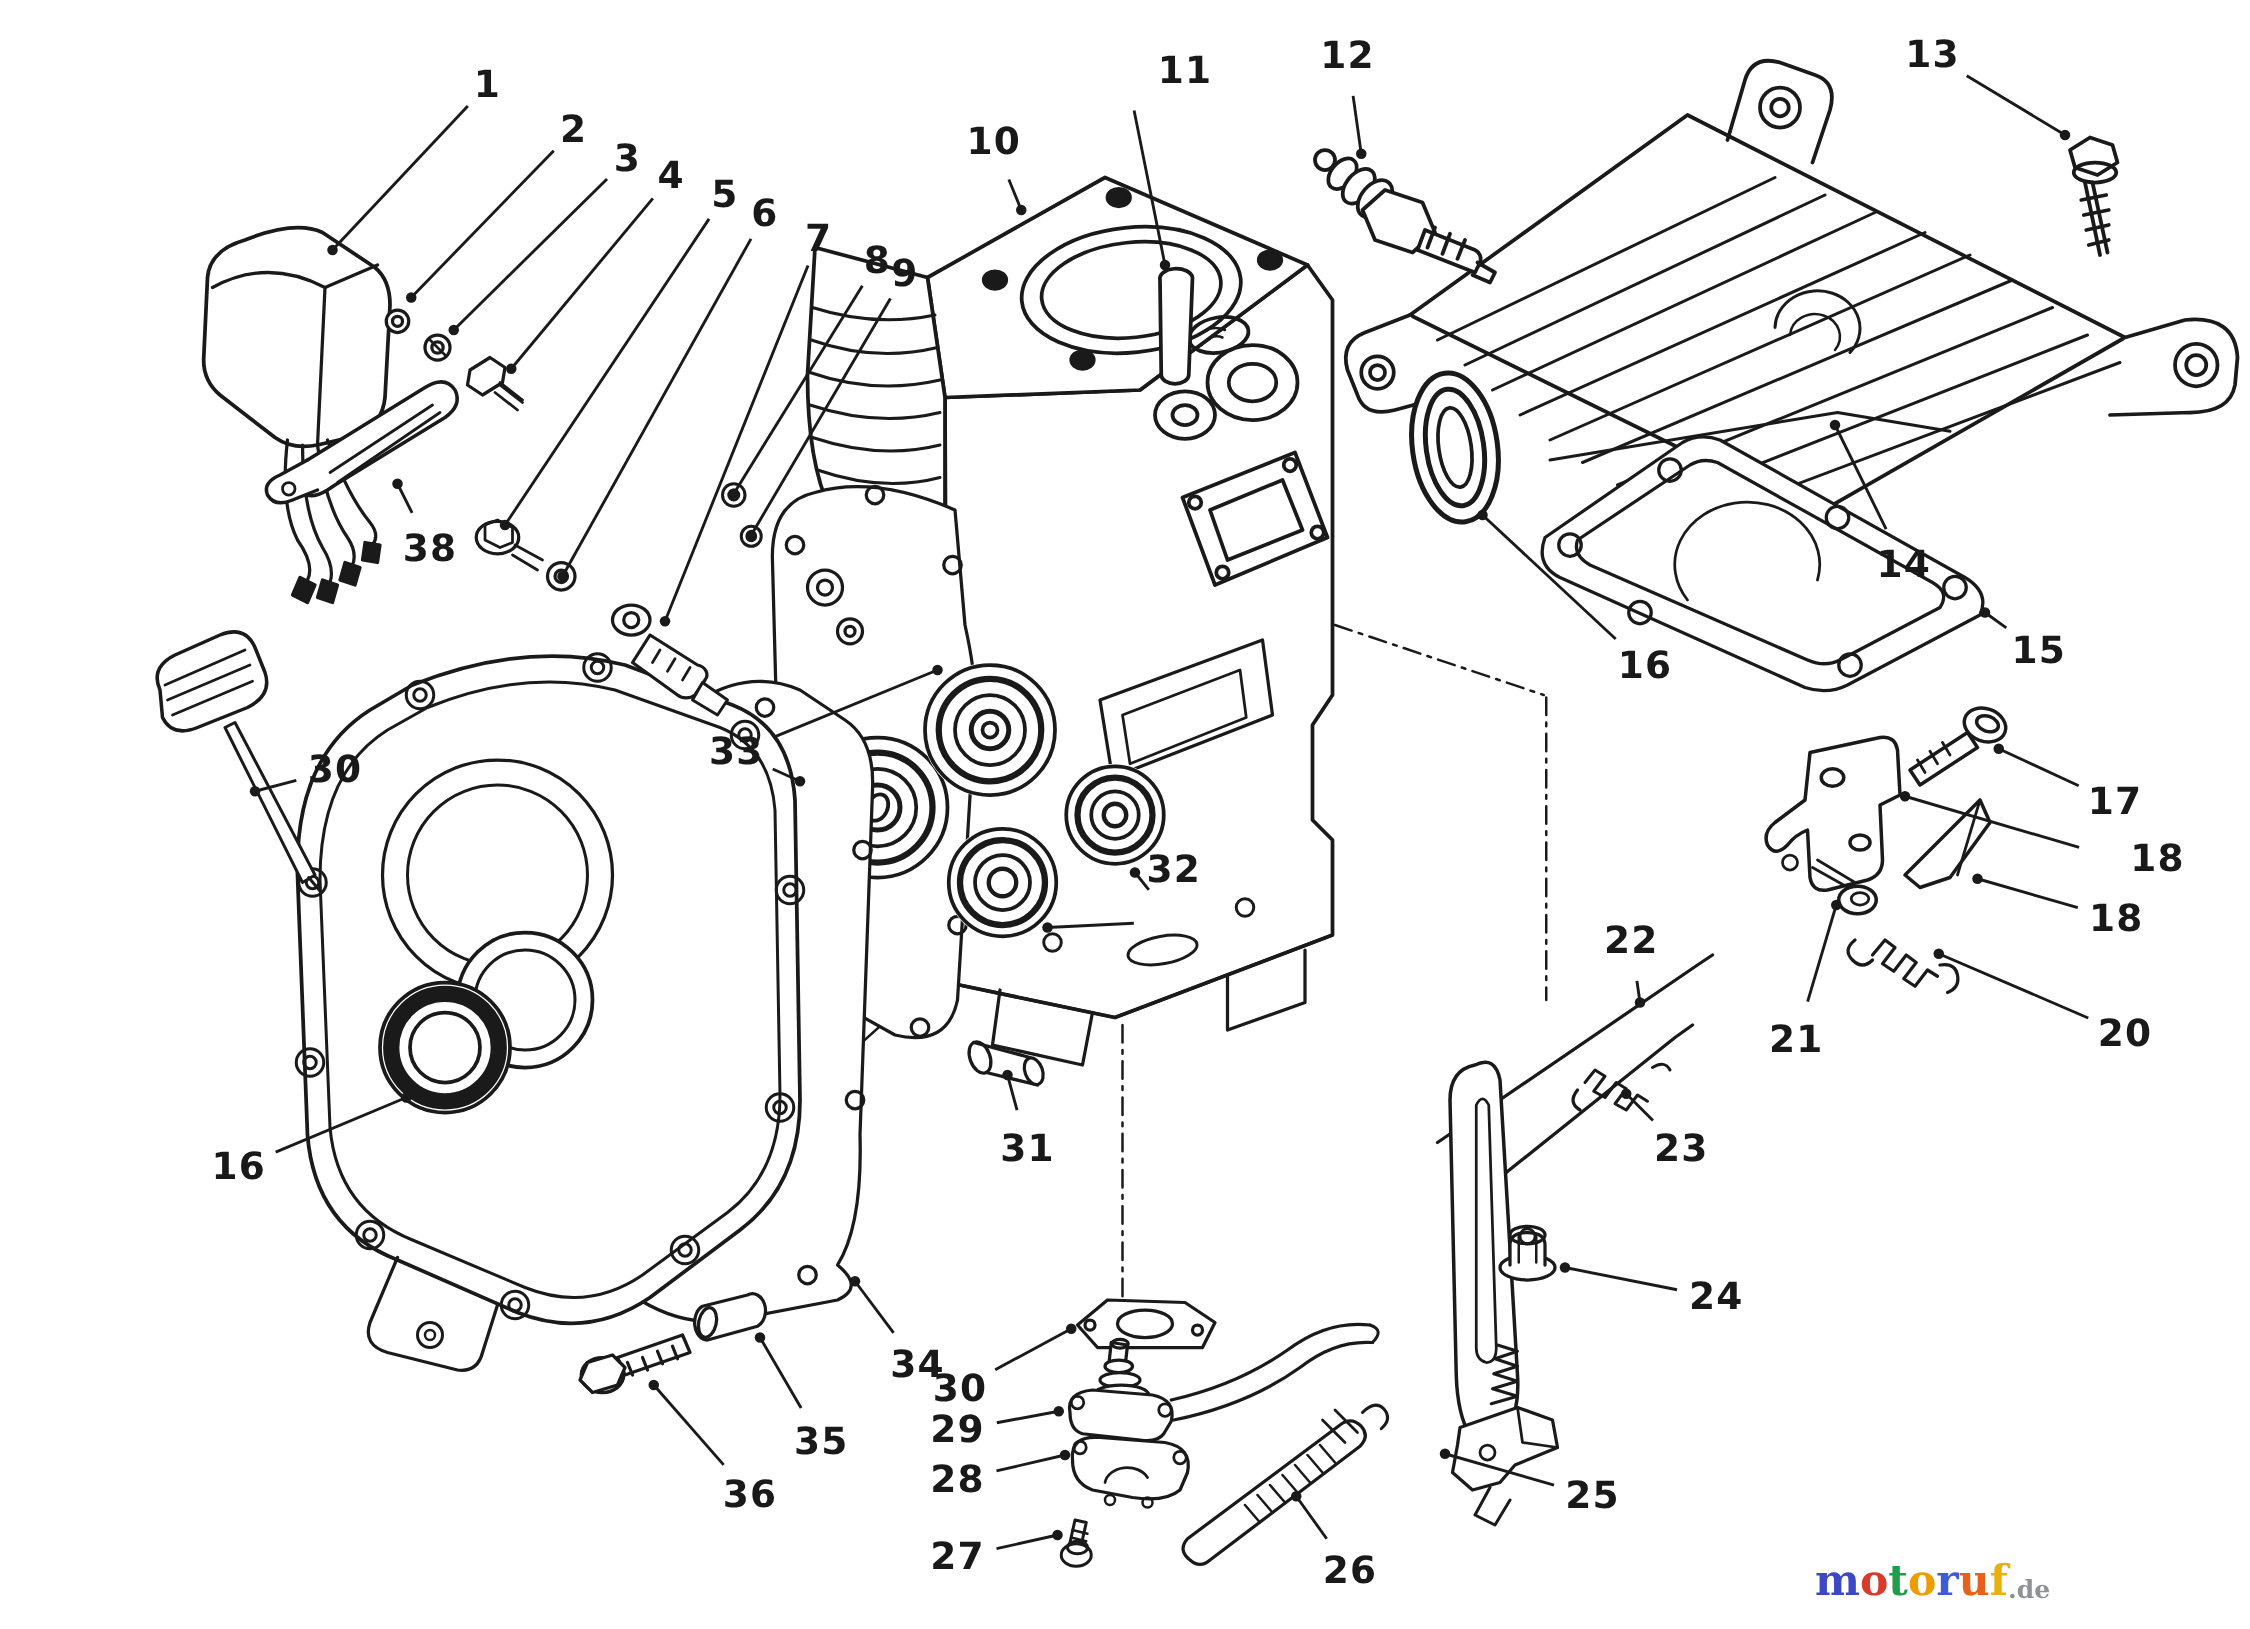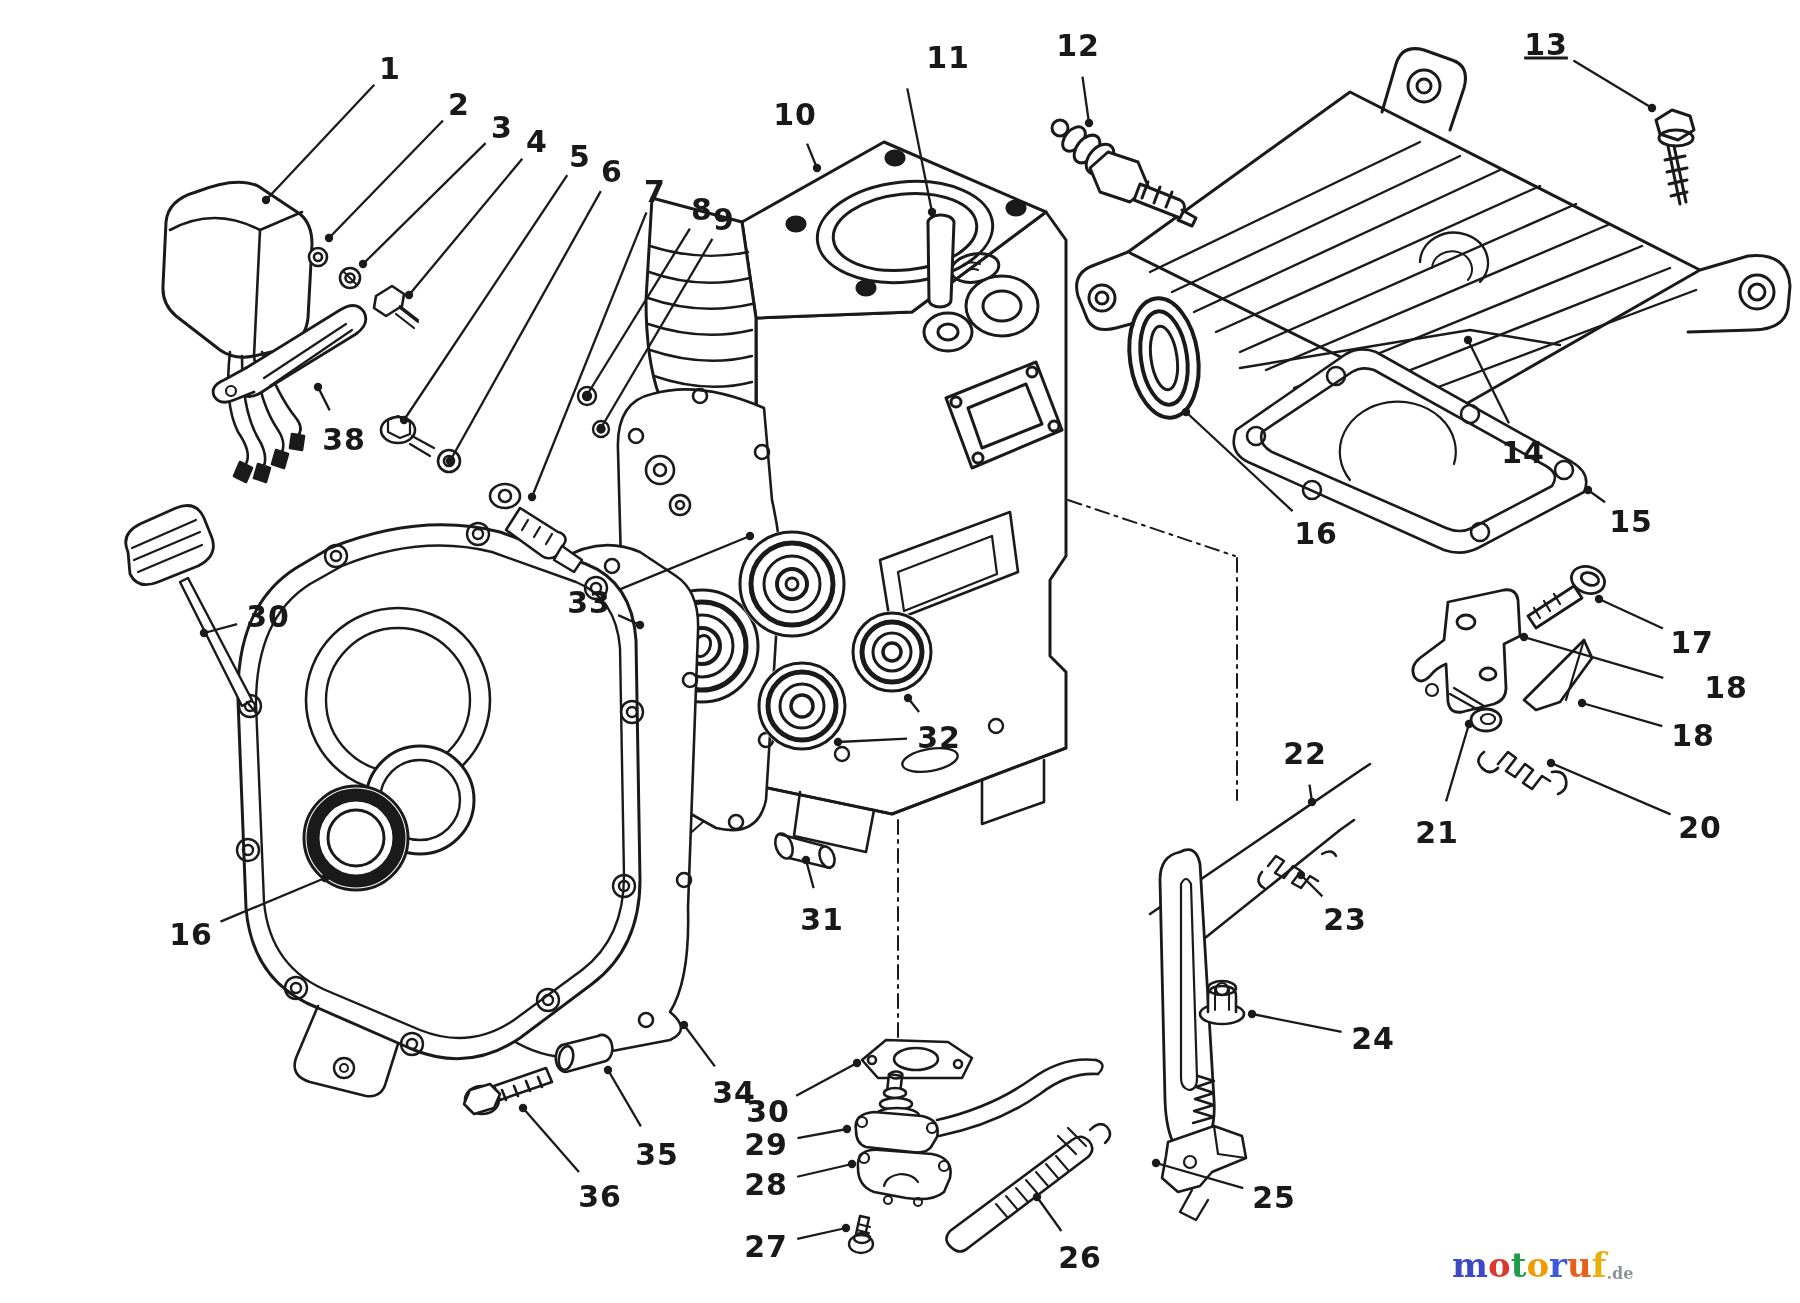--- a/index.html
+++ b/index.html
@@ -5,21 +5,21 @@
   html,body{margin:0;padding:0;background:#fff;}
   .stage{position:relative;width:1800px;height:1303px;background:#ffffff;overflow:hidden;
          font-family:"DejaVu Sans",sans-serif;}
   .stage svg.art, .stage svg.leaders{position:absolute;left:0;top:0;width:1800px;height:1303px;}
   .callout{position:absolute;transform:translate(-50%,-50%);
            font:bold 30px "DejaVu Sans",sans-serif;color:#191919;letter-spacing:1px;
            user-select:none;white-space:nowrap;}
   .watermark{position:absolute;left:1452px;top:1248px;
              font-family:"DejaVu Serif",serif;font-weight:bold;line-height:1;}
   .watermark .wm-letter{font-size:34px;}
-  .watermark .wm-suffix{font-size:16px;vertical-align:baseline;position:relative;top:2px;}
+  .watermark .wm-suffix{font-size:20px;vertical-align:baseline;position:relative;top:2px;}
 </style>
 </head>
 <body>
 
 <div class="stage">
 
   <svg class="art" viewBox="0 0 1800 1303">
     <g stroke="#1a1a1a" fill="none" stroke-width="3" stroke-linecap="round" stroke-linejoin="round">
 
       <g stroke-width="2">
@@ -490,40 +490,40 @@
       <div class="callout" style="left: 502px; top: 127px;">3</div>
       <div class="callout" style="left: 537px; top: 141px;">4</div>
       <div class="callout" style="left: 580px; top: 156px;">5</div>
       <div class="callout" style="left: 612px; top: 171px;">6</div>
       <div class="callout" style="left: 655px; top: 191px;">7</div>
       <div class="callout" style="left: 702px; top: 209px;">8</div>
       <div class="callout" style="left: 724px; top: 219px;">9</div>
       <div class="callout" style="left: 795px; top: 114px;">10</div>
       <div class="callout" style="left: 901px; top: 57px; margin-left: 47px;">11</div>
       <div class="callout" style="left: 1078px; top: 45px; text-align: center;">12</div>
-      <div class="callout" style="left: 1546px; top: 44px; text-decoration: underline;">13</div>
+      <div class="callout" style="left: 1546px; top: 44px;">13</div>
       <div class="callout" style="left: 1523px; top: 452px;">14</div>
       <div class="callout" style="left: 1631px; top: 521px;">15</div>
       <div class="callout" style="left: 1316px; top: 533px;">16</div>
       <div class="callout" style="left: 1692px; top: 642px;">17</div>
       <div class="callout" style="left: 1694px; top: 687px; margin-left: 32px;">18</div>
       <div class="callout" style="left: 1693px; top: 735px;">18</div>
       <div class="callout" style="left: 1700px; top: 827px;">20</div>
       <div class="callout" style="left: 1437px; top: 832px;">21</div>
       <div class="callout" style="left: 1305px; top: 753px;">22</div>
       <div class="callout" style="left: 1345px; top: 919px;">23</div>
       <div class="callout" style="left: 1373px; top: 1038px;">24</div>
       <div class="callout" style="left: 1274px; top: 1197px;">25</div>
       <div class="callout" style="left: 1080px; top: 1257px;">26</div>
       <div class="callout" style="left: 766px; top: 1246px;">27</div>
       <div class="callout" style="left: 766px; top: 1184px;">28</div>
       <div class="callout" style="left: 766px; top: 1144px;">29</div>
       <div class="callout" style="left: 768px; top: 1111px;">30</div>
       <div class="callout" style="left: 822px; top: 919px;">31</div>
-      <div class="callout" style="left: 939px; top: 737px;">32</div>
+      <div class="callout" style="left: 939px; top: 696px;">32</div>
       <div class="callout" style="left: 589px; top: 602px;">33</div>
       <div class="callout" style="left: 734px; top: 1092px;">34</div>
       <div class="callout" style="left: 657px; top: 1154px;">35</div>
       <div class="callout" style="left: 600px; top: 1196px;">36</div>
       <div class="callout" style="left: 268px; top: 616px;">30</div>
       <div class="callout" style="left: 344px; top: 439px;">38</div>
       <div class="callout" style="left: 191px; top: 934px;">16</div>
     </div>
 
   <div class="watermark">

